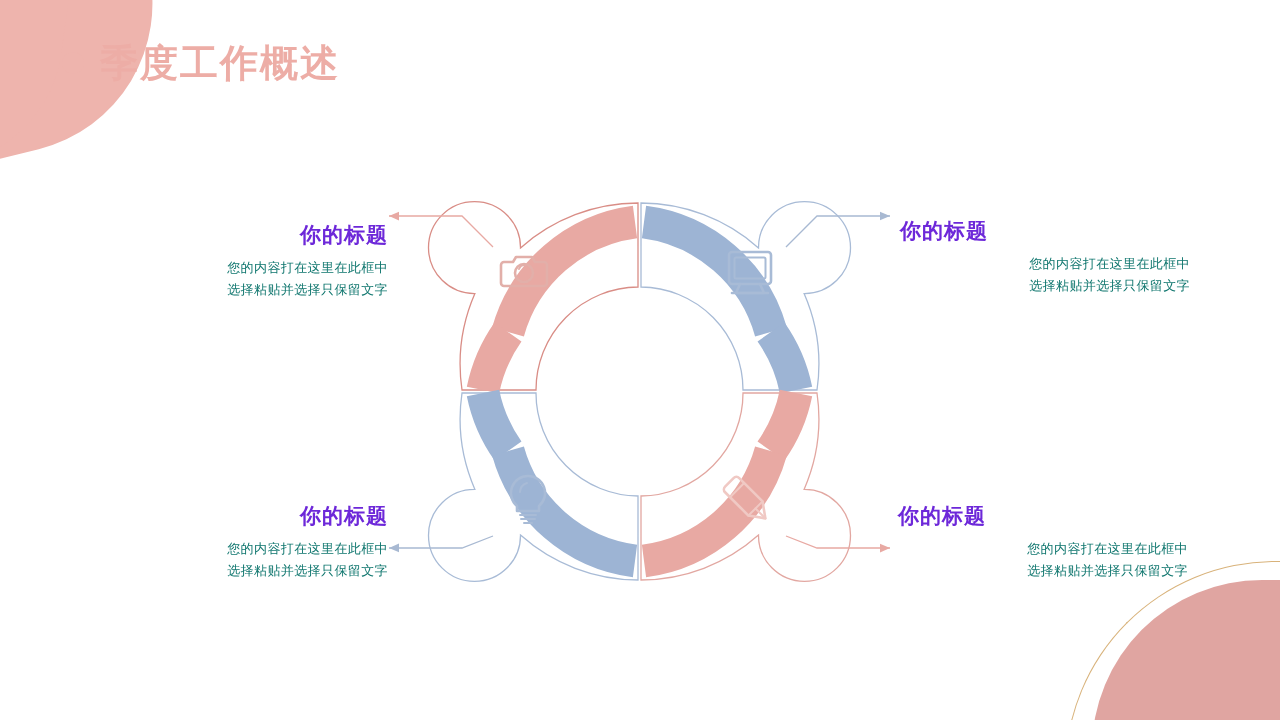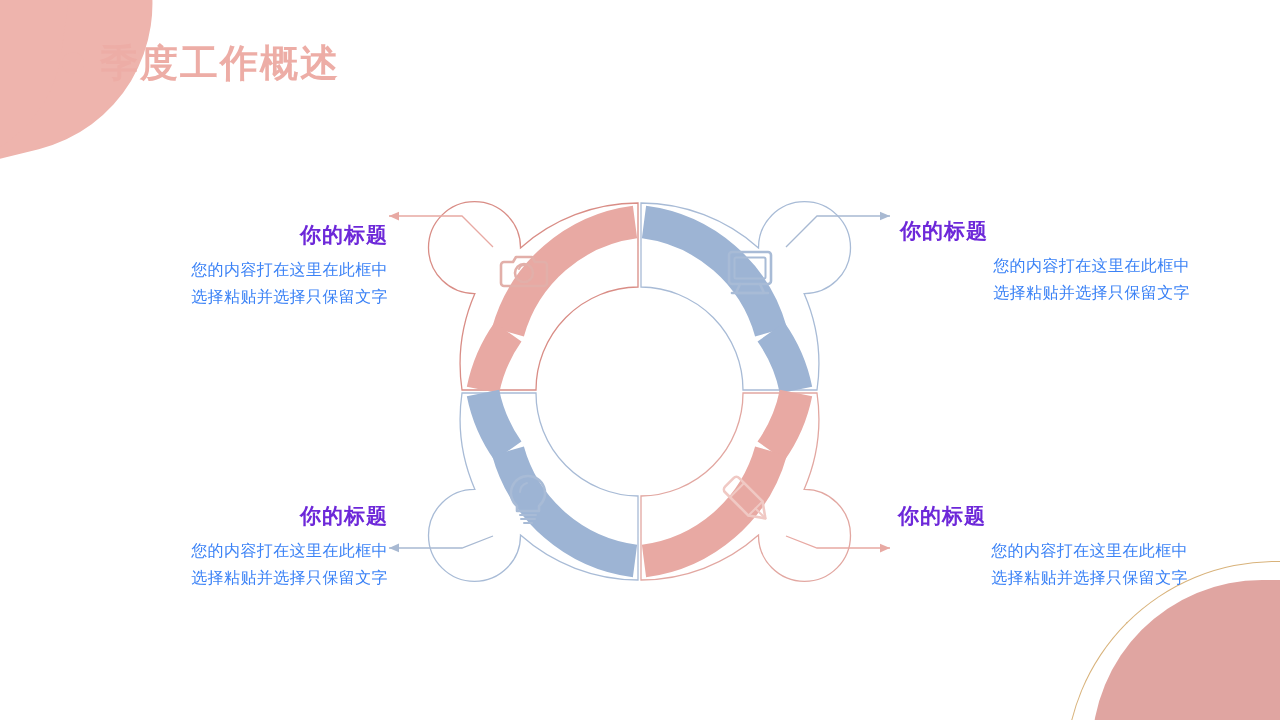--- a/index.html
+++ b/index.html
@@ -96,22 +96,22 @@
   .txt-block.align-left  { text-align: left;  }
   .txt-title {
     font-size: 21px;
     font-weight: bold;
     color: #6d28d9;
     line-height: 1.25;
     margin-bottom: 9px;
     letter-spacing: 1px;
   }
   .txt-line {
-    font-size: 16px;
-    color: #3b82f6;
+    font-size: 13px;
+    color: #0f766e;
     line-height: 1.65;
     letter-spacing: 0.4px;
     white-space: nowrap;
     text-align: right;
   }
 
   .tb-tl { left: 98px;  top: 222px; }
   .tb-tr { left: 900px; top: 218px; }
   .tb-bl { left: 98px;  top: 503px; }
   .tb-br { left: 898px; top: 503px; }

